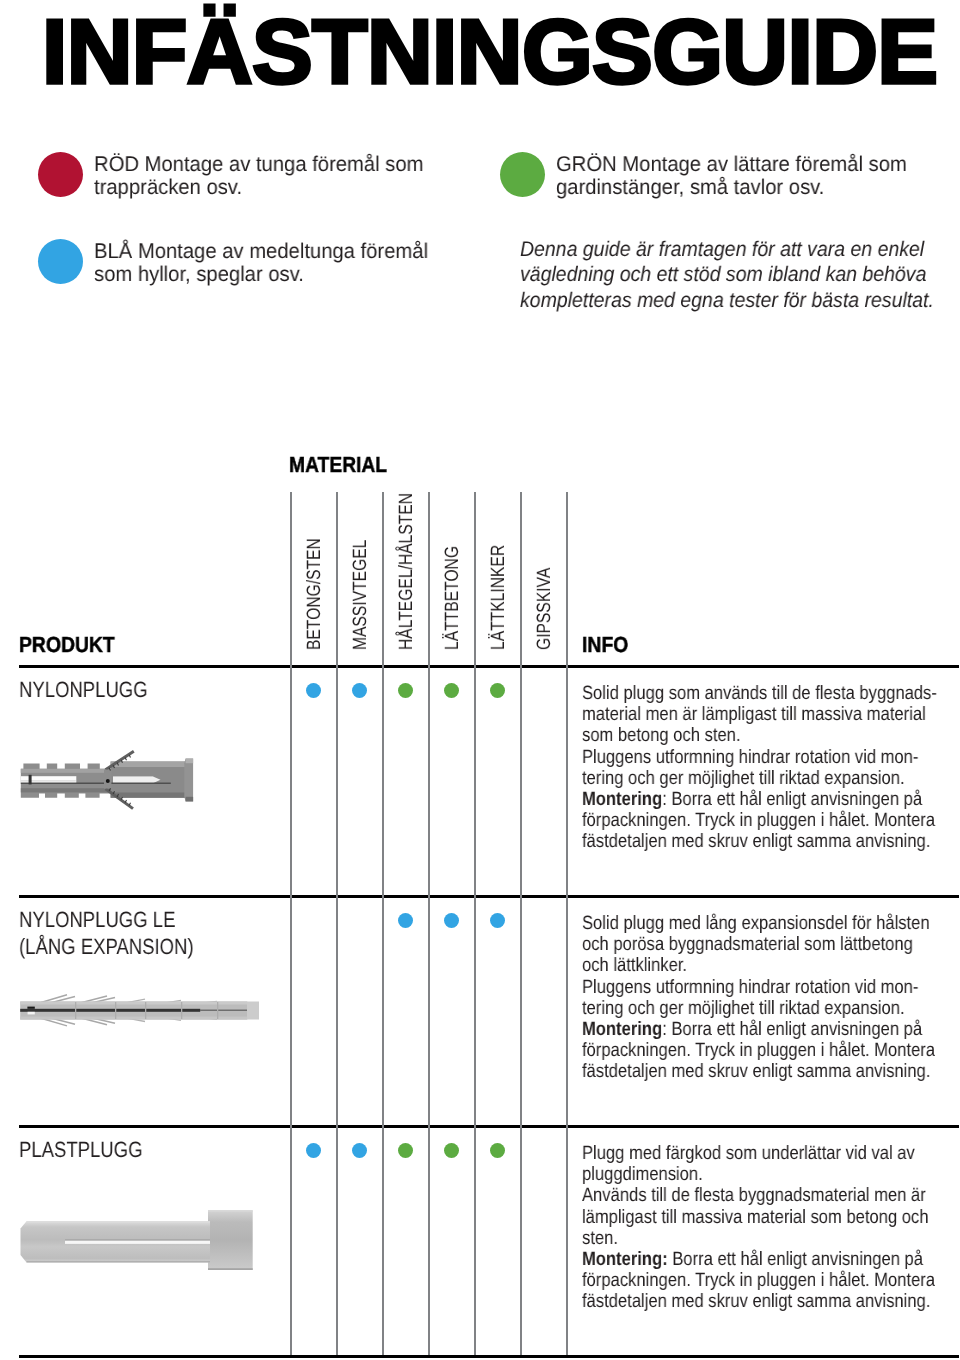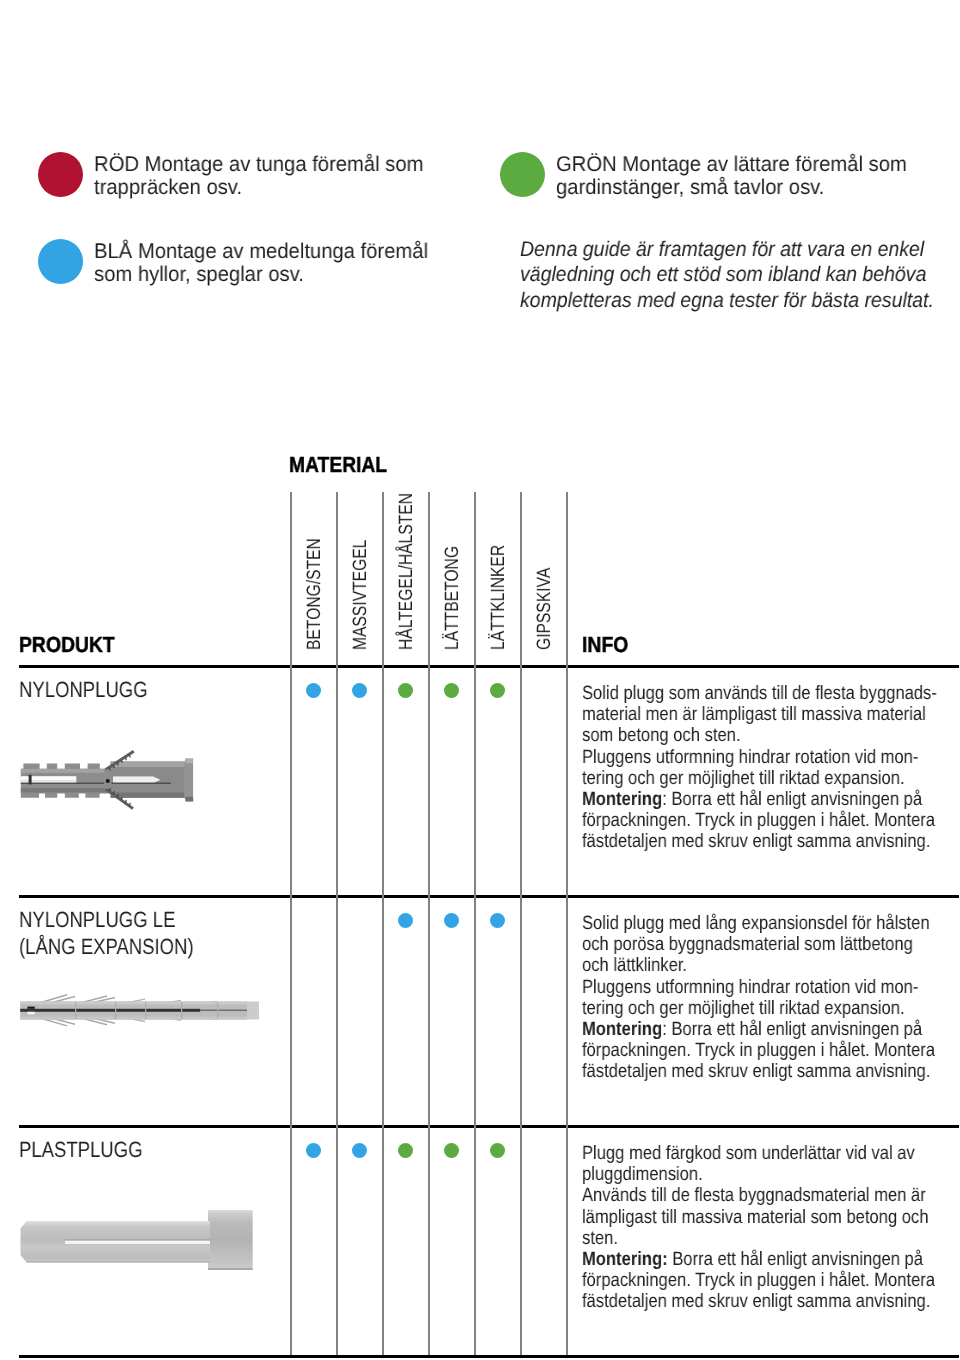--- a/index.html
+++ b/index.html
@@ -39,20 +39,21 @@
         transform-origin:0 0;transform:scaleX(0.86) translateZ(0);}
   .info b{font-weight:bold;}
   .cell-dot{position:absolute;width:15px;height:15px;border-radius:50%;}
   .prodimg{position:absolute;}
 </style>
 </head>
 <body>
 
 <div class="page">
 
+  <div class="title">INFÄSTNINGSGUIDE</div>
 
   <div class="dot" style="left: 38px; top: 152px; width: 45px; height: 45px; background: rgb(177, 18, 50);"></div>
   <div class="lg-text" style="left:94px;top:152.5px;">RÖD Montage av tunga föremål som
 trappräcken osv.</div>
 
   <div class="dot" style="left: 38px; top: 239px; width: 45px; height: 45px; background: rgb(50, 164, 227);"></div>
   <div class="lg-text" style="left:94px;top:239.5px;">BLÅ Montage av medeltunga föremål
 som hyllor, speglar osv.</div>
 
   <div class="dot" style="left: 500px; top: 152px; width: 45px; height: 45px; background: rgb(92, 171, 65);"></div>

